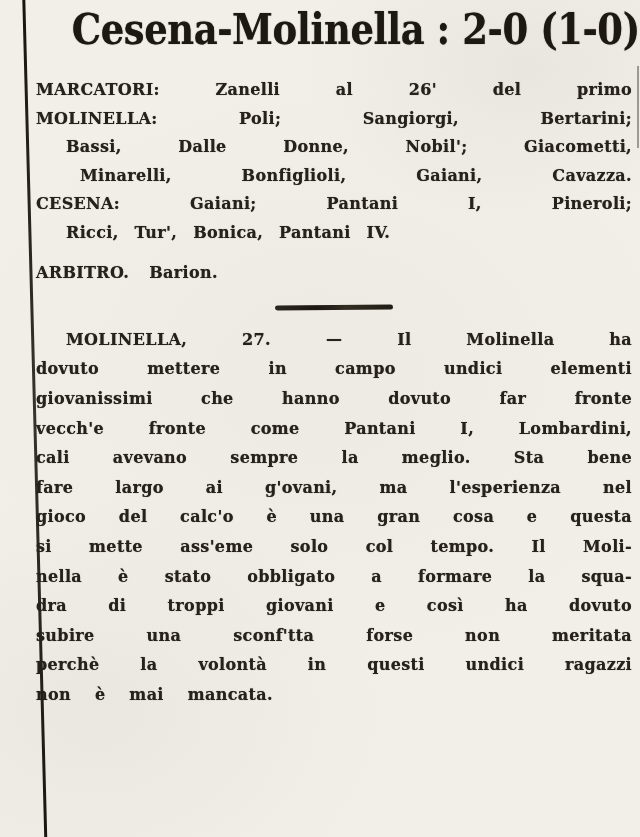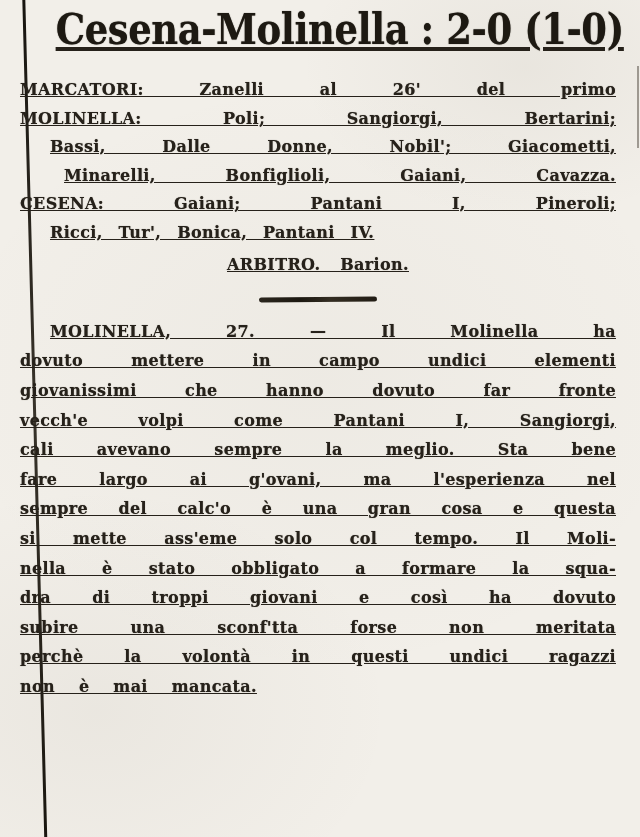--- a/index.html
+++ b/index.html
@@ -20,42 +20,42 @@
     position:absolute;left:22px;top:-12px;height:112%;width:3px;
     background:linear-gradient(to bottom,#17140f,#38332a 45%,#131009);
     transform:rotate(-1.5deg);transform-origin:top center;
     border-radius:2px;
   }
   .col-rule-right{
     position:absolute;right:1px;top:66px;height:82px;width:2px;
     background:rgba(60,54,42,0.45);
   }
   .content{
-    position:absolute;left:20px;top:6px;width:596px;text-decoration:underline;
+    position:absolute;left:36px;top:6px;width:596px;
   }
   .headline{
     font-size:42px;font-weight:bold;line-height:1.15;
     text-align:center;margin:0 0 22px 0;
     white-space:nowrap;
     transform:scaleX(0.88);transform-origin:center;
     letter-spacing:-0.5px;
     text-shadow:0 0 1px rgba(30,25,18,0.75);
     color:#1d1912;
   }
   .tline{
     font-size:16px;font-weight:bold;
     letter-spacing:0.35px;
     text-shadow:0 0 0.8px rgba(35,30,22,0.65);
   }
   .list .tline{line-height:28.5px;}
   .just{text-align:justify;text-align-last:justify;}
   .ind-a{padding-left:30px;}
   .ind-b{padding-left:44px;}
   .ind-c{padding-left:26px;}
-  .ref-line{margin-top:4px;word-spacing:14px;text-align:center;}
+  .ref-line{margin-top:12px;word-spacing:14px;}
   .cesena-last{padding-left:30px;word-spacing:10px;}
   .divider{
     width:118px;height:5px;margin:17px auto 15px auto;
     background:linear-gradient(to right,#2b261e,#1c1811 35%,#332d22 60%,#211c14);
     border-radius:3px;
     transform:rotate(-0.6deg);
   }
   .para .tline{line-height:29.6px;}
   .para-first{padding-left:30px;}
   .para-last{word-spacing:18px;}
@@ -90,24 +90,24 @@
 
       <div class="tline ref-line">ARBITRO. Barion.</div>
     </div>
 
     <div class="divider"></div>
 
     <div class="para">
       <div class="tline just para-first">MOLINELLA, 27. — Il Molinella ha</div>
       <div class="tline just">dovuto mettere in campo undici elementi</div>
       <div class="tline just">giovanissimi che hanno dovuto far fronte</div>
-      <div class="tline just">vecch'e volpi come Pantani I, Sangiorgi,</div>
+      <div class="tline just">vecch'e fronte come Pantani I, Lombardini,</div>
       <div class="tline just">cali avevano sempre la meglio. Sta bene</div>
       <div class="tline just">fare largo ai g'ovani, ma l'esperienza nel</div>
-      <div class="tline just">sempre del calc'o è una gran cosa e questa</div>
+      <div class="tline just">gioco del calc'o è una gran cosa e questa</div>
       <div class="tline just">si mette ass'eme solo col tempo. Il Moli-</div>
       <div class="tline just">nella è stato obbligato a formare la squa-</div>
       <div class="tline just">dra di troppi giovani e così ha dovuto</div>
       <div class="tline just">subire una sconf'tta forse non meritata</div>
       <div class="tline just">perchè la volontà in questi undici ragazzi</div>
       <div class="tline para-last">non è mai mancata.</div>
     </div>
 
   </div>
 </div>

